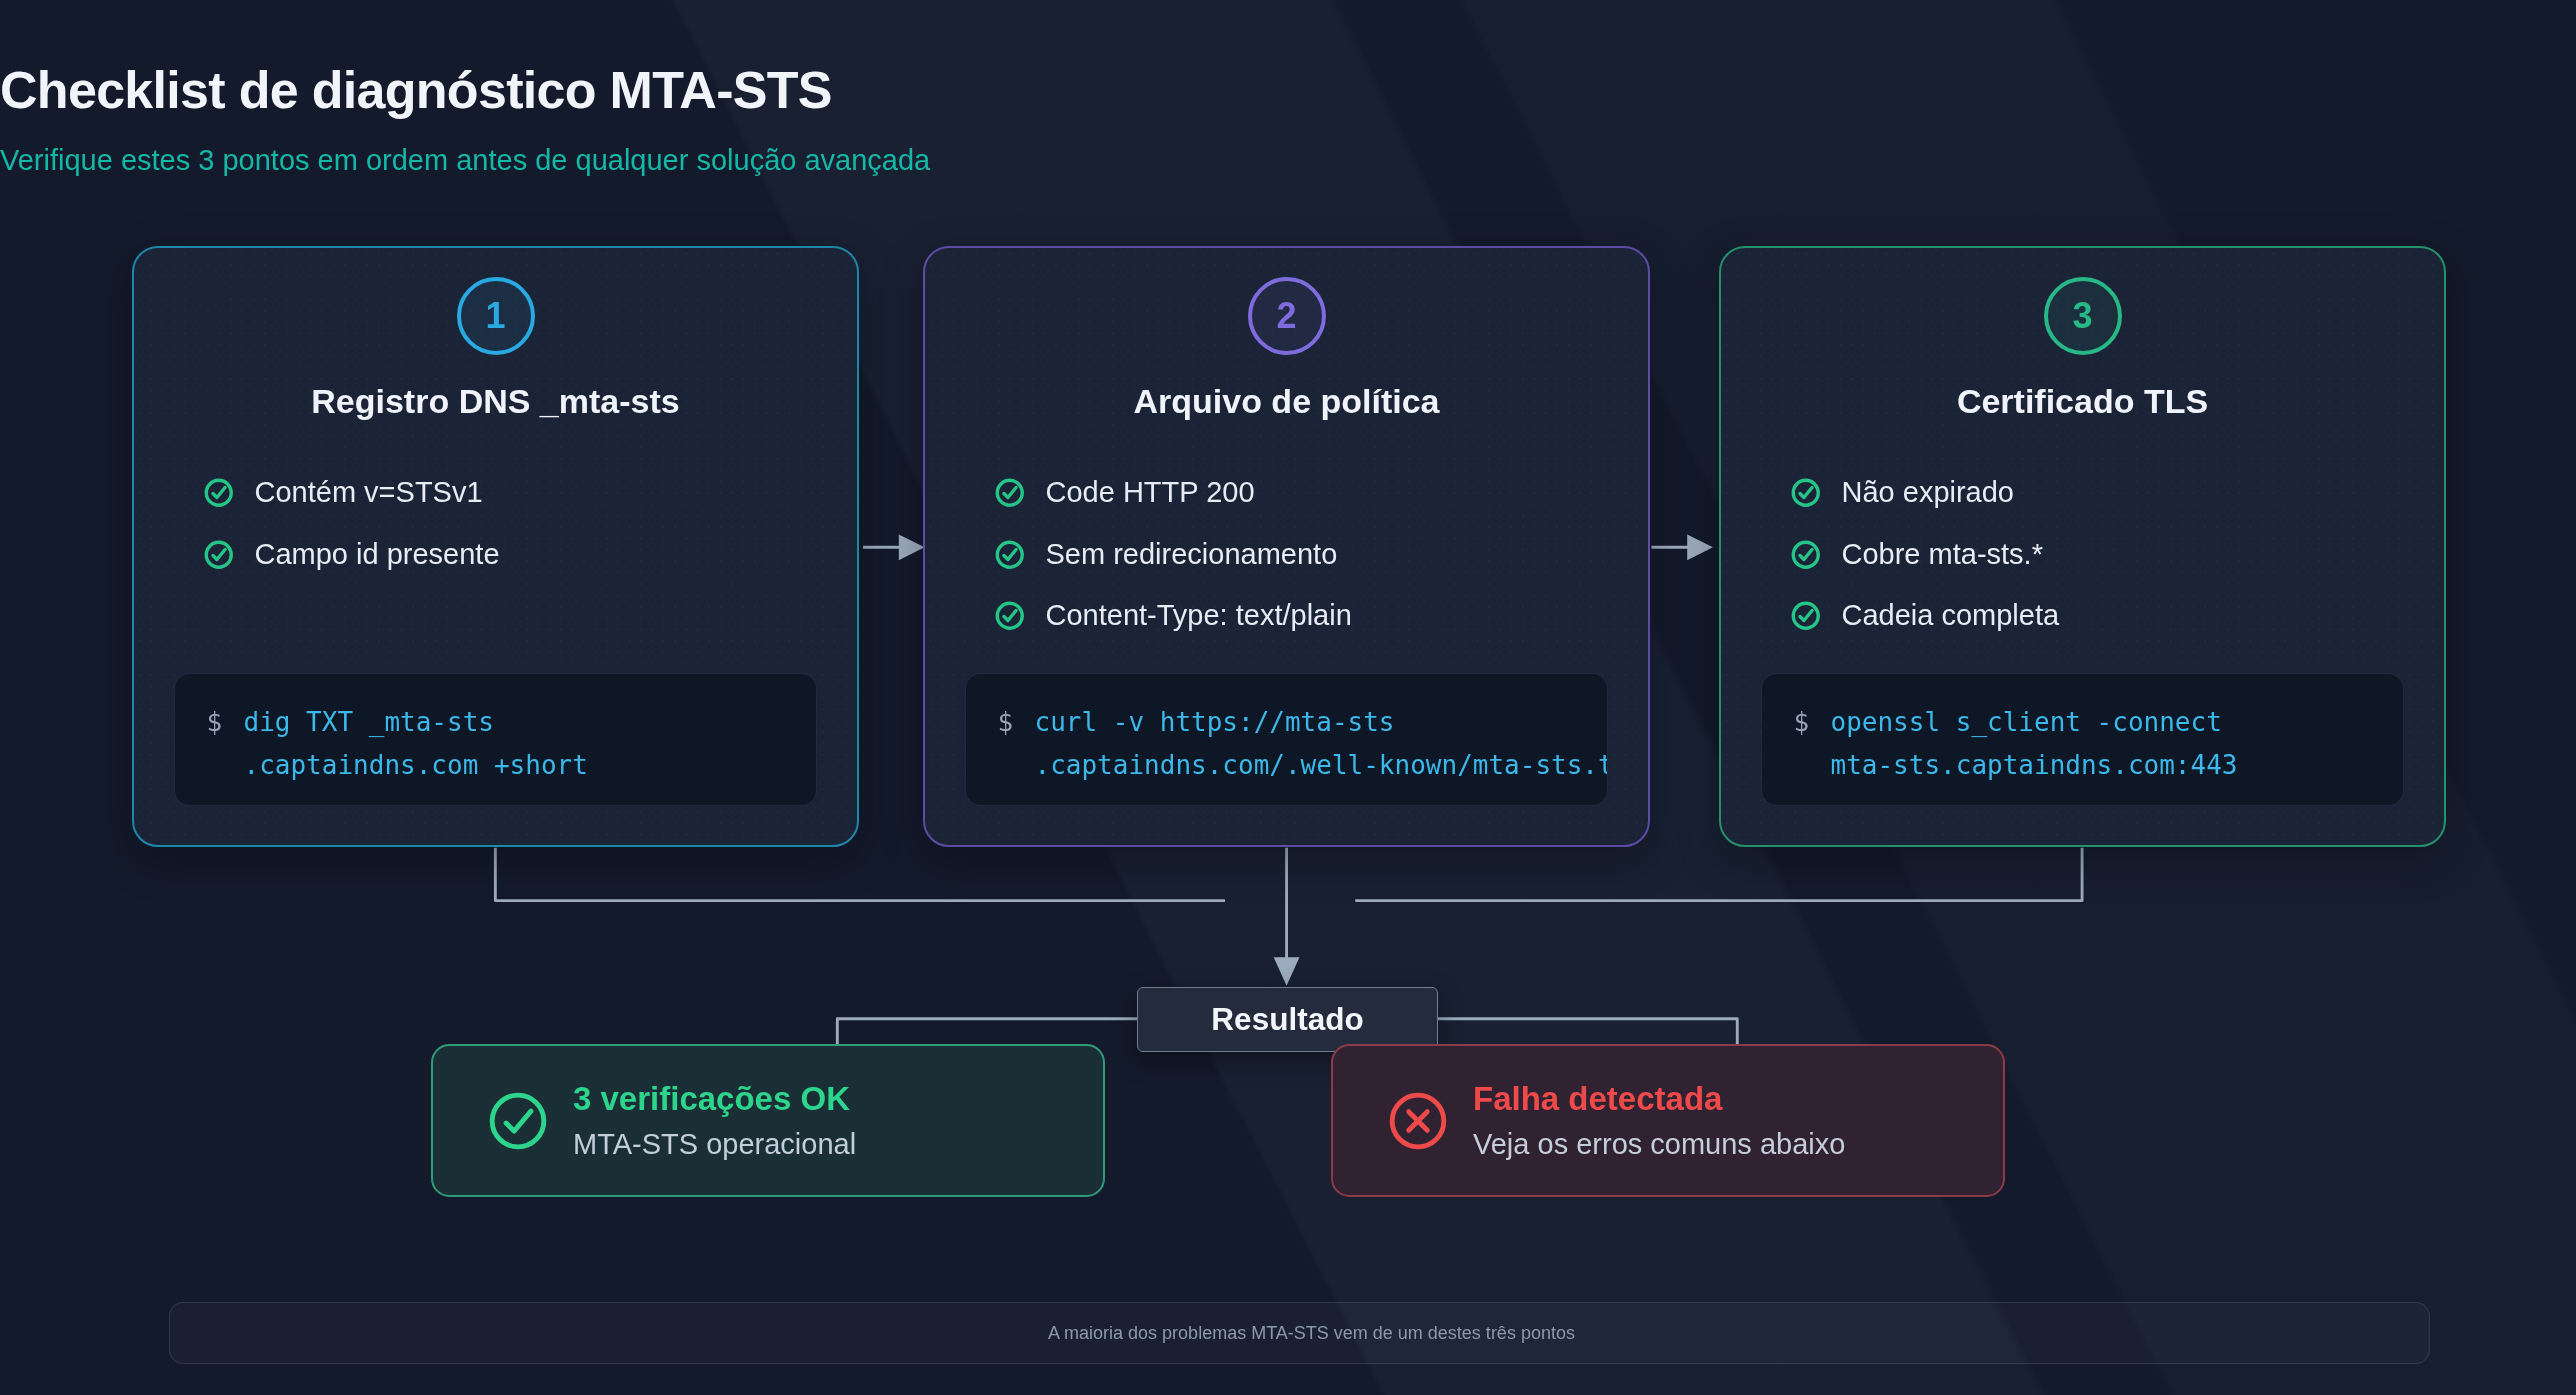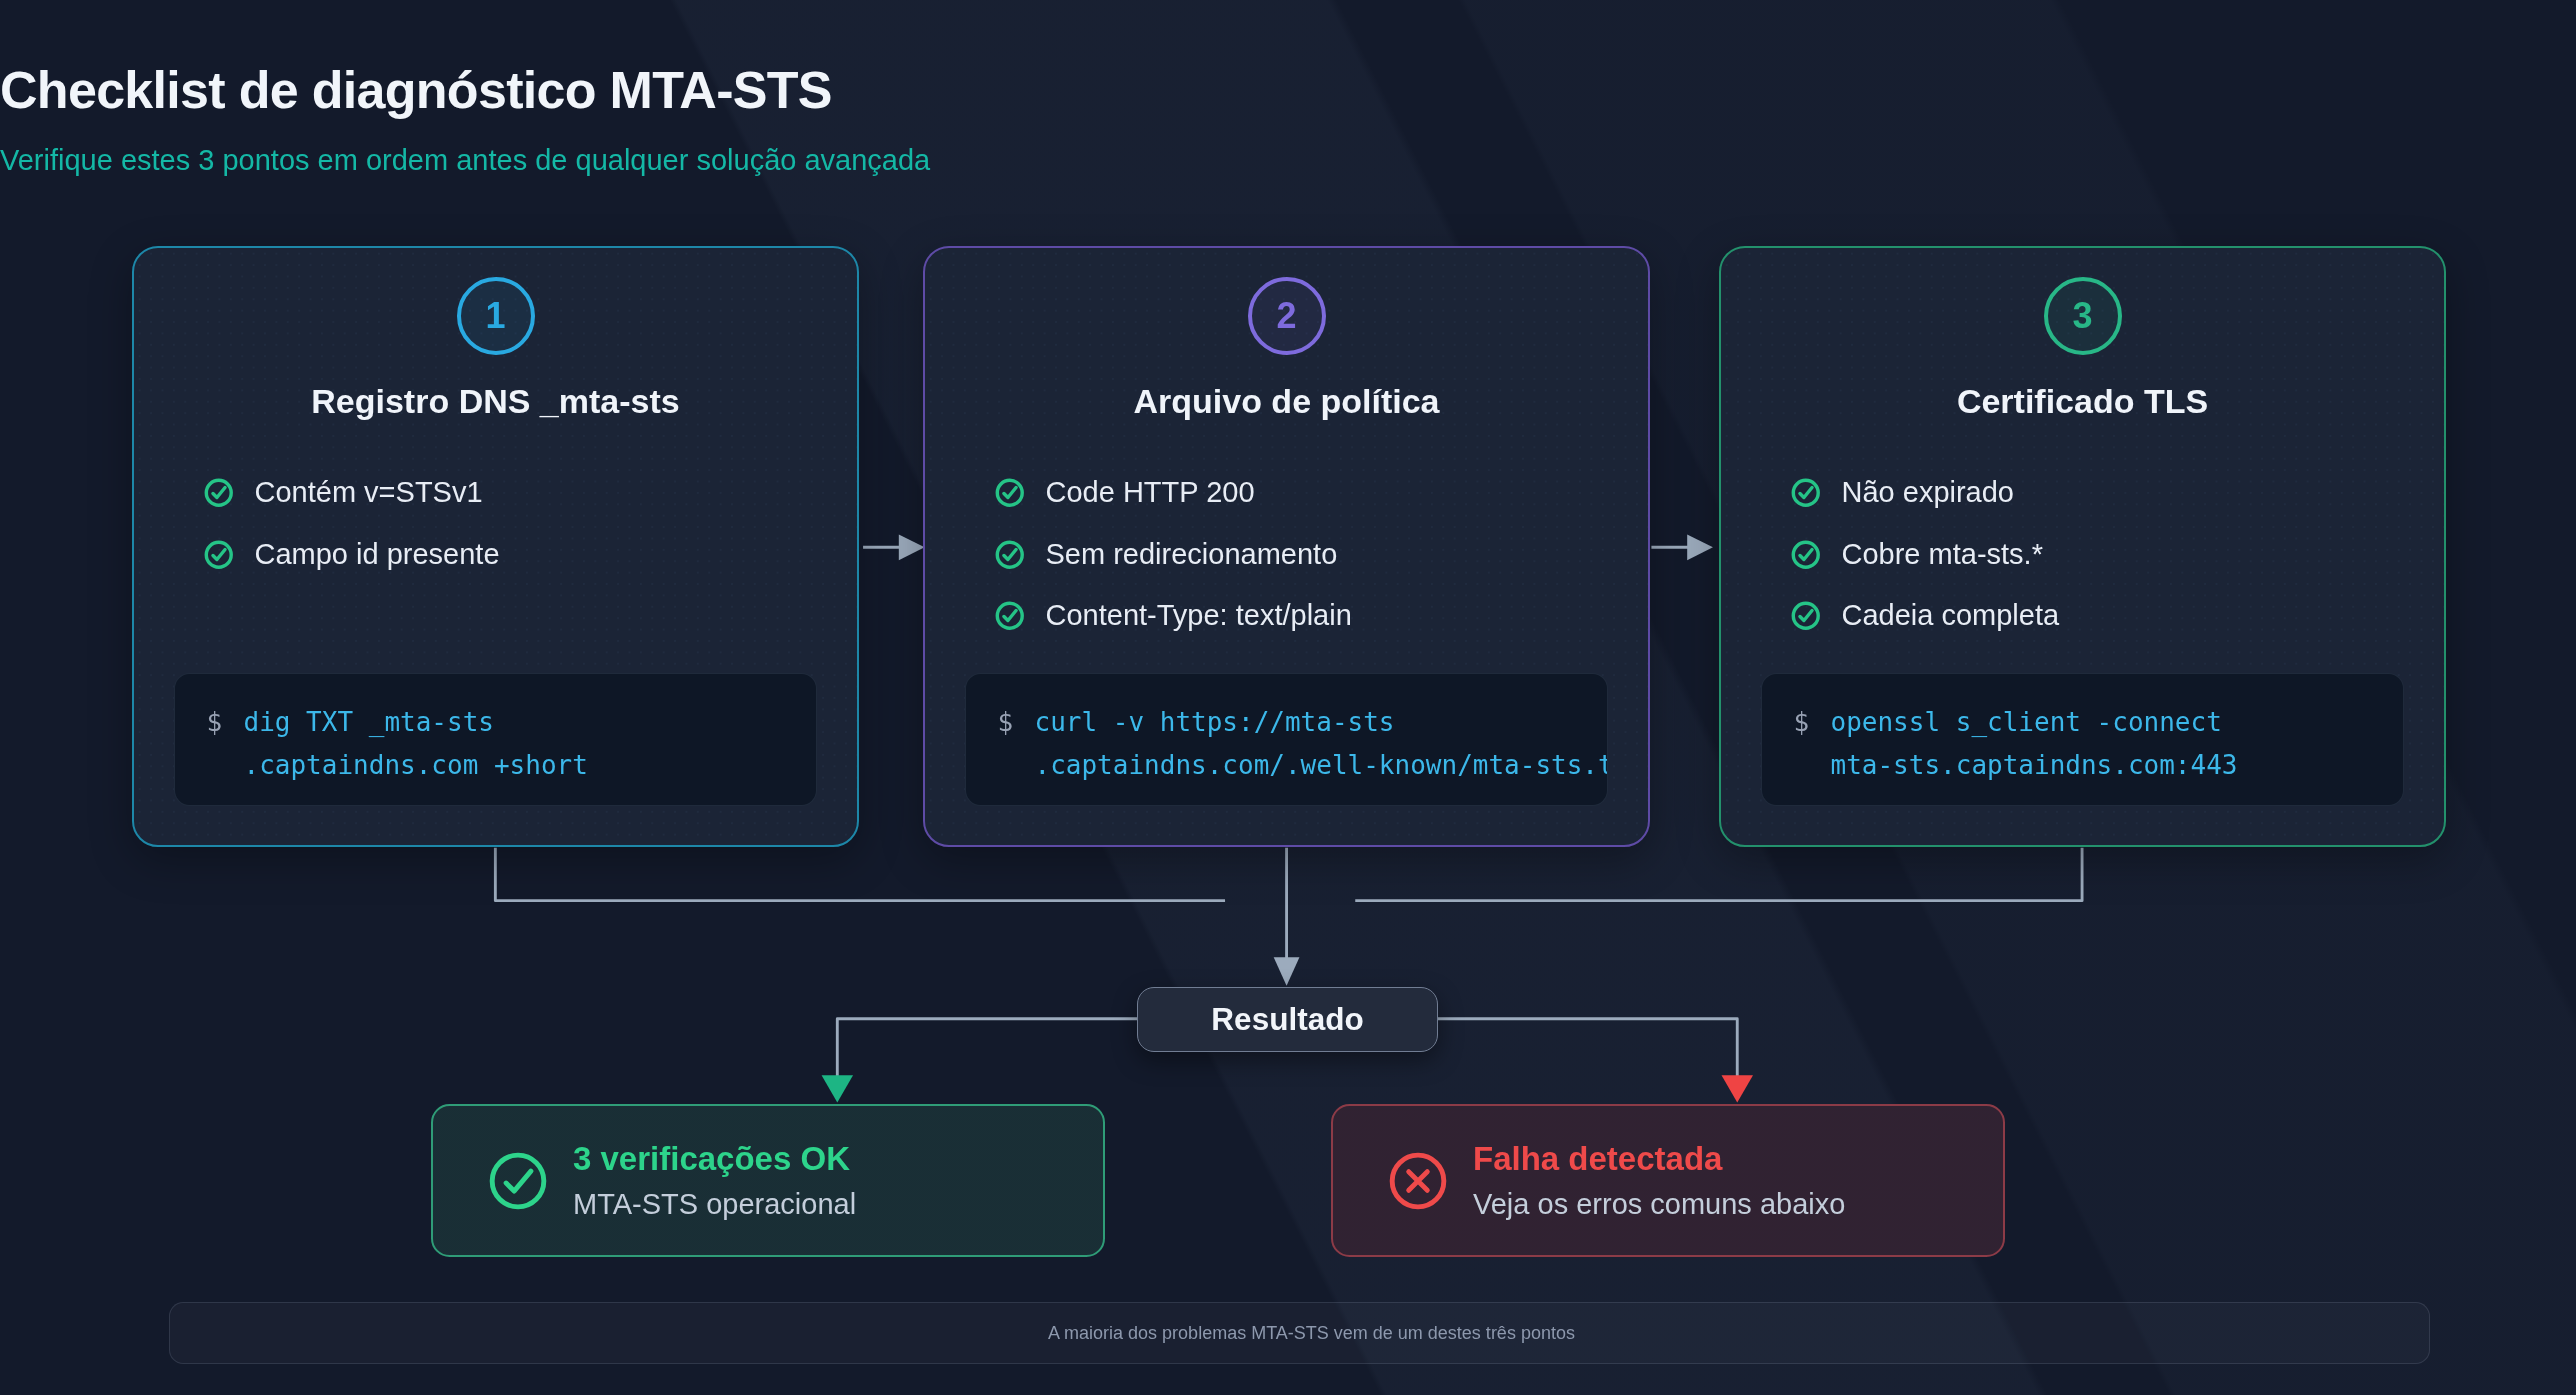--- a/index.html
+++ b/index.html
@@ -55,28 +55,28 @@
     background:#0e1726;border:1.4px solid rgba(160,180,210,0.12);border-radius:15.7px;
     padding:27px 0 0 31.5px;box-sizing:border-box;
     font-family:"DejaVu Sans Mono","Liberation Mono",monospace;font-size:26px;line-height:43px;
     color:var(--code,#3cb8ea);white-space:nowrap;overflow:hidden;
   }
   .codebox .prompt{display:inline-block;width:37px;color:#98a2b4;}
   .codebox .cont{padding-left:37px;}
 
   .result-node{
     position:absolute;left:1137px;top:987px;width:299px;height:63px;z-index:2;
-    background:#232b3c;border:1.4px solid #717d93;border-radius:17px;
+    background:#232b3c;border:1.4px solid #717d93;border-radius:6px;
     display:flex;align-items:center;justify-content:center;
     font-size:31.5px;font-weight:700;color:#f2f5fa;
     box-shadow:0 8.6px 24px rgba(0,0,0,0.4);
   }
 
   .outcome{
-    position:absolute;top:1104px;width:674px;height:153px;z-index:2;
+    position:absolute;top:1044px;width:674px;height:153px;z-index:2;
     border-radius:18.6px;border:2.1px solid;box-sizing:border-box;
     display:flex;align-items:center;padding-left:54px;
   }
   .outcome .ic{width:62px;height:62px;flex:0 0 62px;}
   .outcome .lines{margin-left:24px;display:flex;flex-direction:column;gap:10px;}
   .outcome .t{font-size:33px;font-weight:700;}
   .outcome .s{font-size:29px;color:#c4cedb;}
   .ok-box{left:431px;border-color:var(--ok-border,#2f9c77);background:linear-gradient(rgba(45,212,139,0.07),rgba(45,212,139,0.07)),#18222f;}
   .ok-box .t{color:var(--ok,#2dd48b);}
   .err-box{left:1331px;border-color:var(--err-border,#8c3b47);background:linear-gradient(rgba(239,74,74,0.07),rgba(239,74,74,0.07)),#221f30;}

